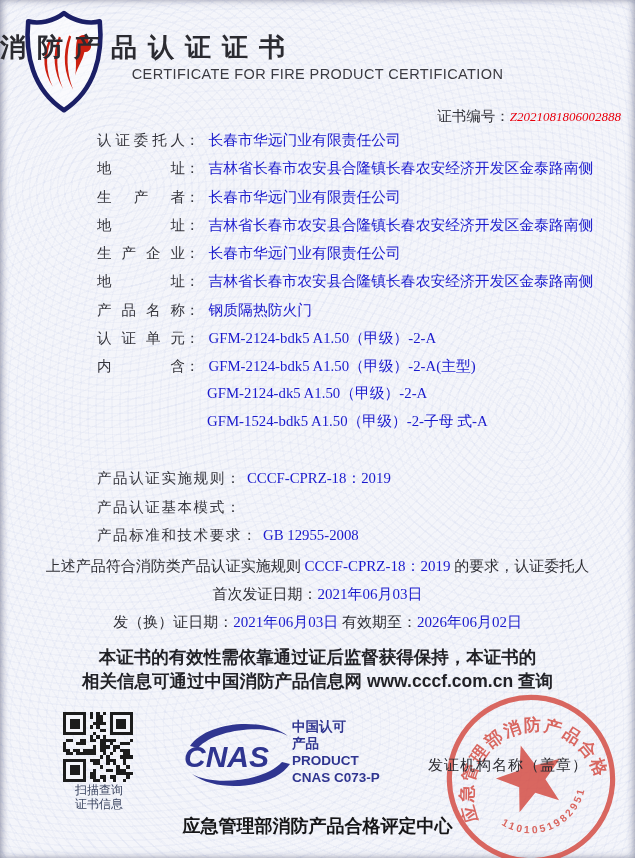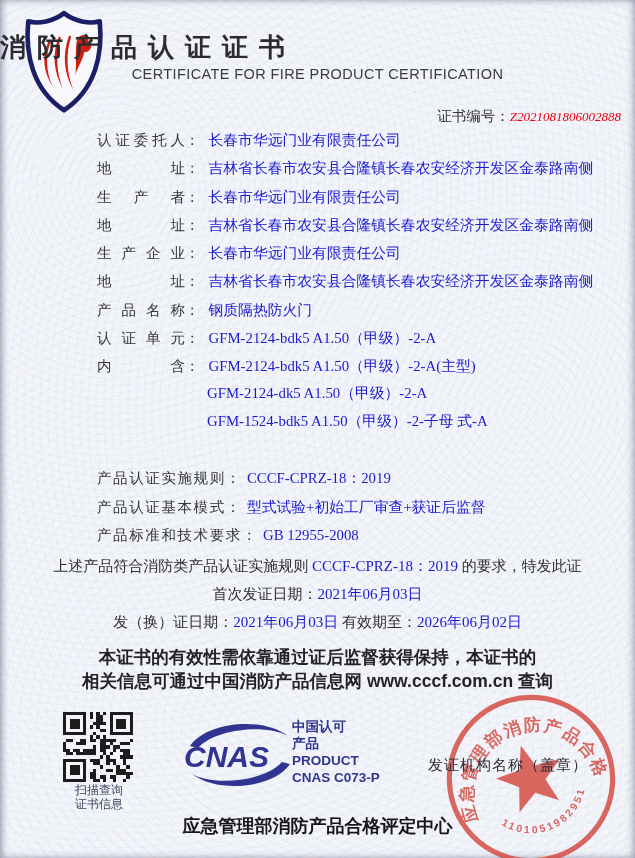--- a/index.html
+++ b/index.html
@@ -129,30 +129,29 @@
       </div>
   </div>
 
   <div class="rules">
     <div class="rrow">
         <span class="rlabel">产品认证实施规则：</span>
         <span class="rval" style="color:#1a1acd">CCCF-CPRZ-18：2019</span>
       </div>
     <div class="rrow">
         <span class="rlabel">产品认证基本模式：</span>
-        <span class="rval" style="color:#1a1acd">型式试验+初始工厂审查+获证后监督</span>
       </div>
     <div class="rrow">
         <span class="rlabel">产品标准和技术要求：</span>
         <span class="rval" style="color:#1a1acd">GB 12955-2008</span>
       </div>
   </div>
 
   <div class="statement">
-    <span>上述产品符合消防类产品认证实施规则 </span><span style="color:#1a1acd">CCCF-CPRZ-18：2019</span><span> 的要求，特发此证</span>
+    <span>上述产品符合消防类产品认证实施规则 </span><span style="color:#1a1acd">CCCF-CPRZ-18：2019</span><span> 的要求，认证委托人</span>
   </div>
 
   <div class="dateline d1">
     <span>首次发证日期：</span><span style="color:#1a1acd">2021年06月03日</span>
   </div>
   <div class="dateline d2">
     <span>发（换）证日期：</span><span style="color:#1a1acd">2021年06月03日</span><span> 有效期至：</span><span style="color:#1a1acd">2026年06月02日</span>
   </div>
 
   <div class="notice n1">本证书的有效性需依靠通过证后监督获得保持，本证书的</div>

